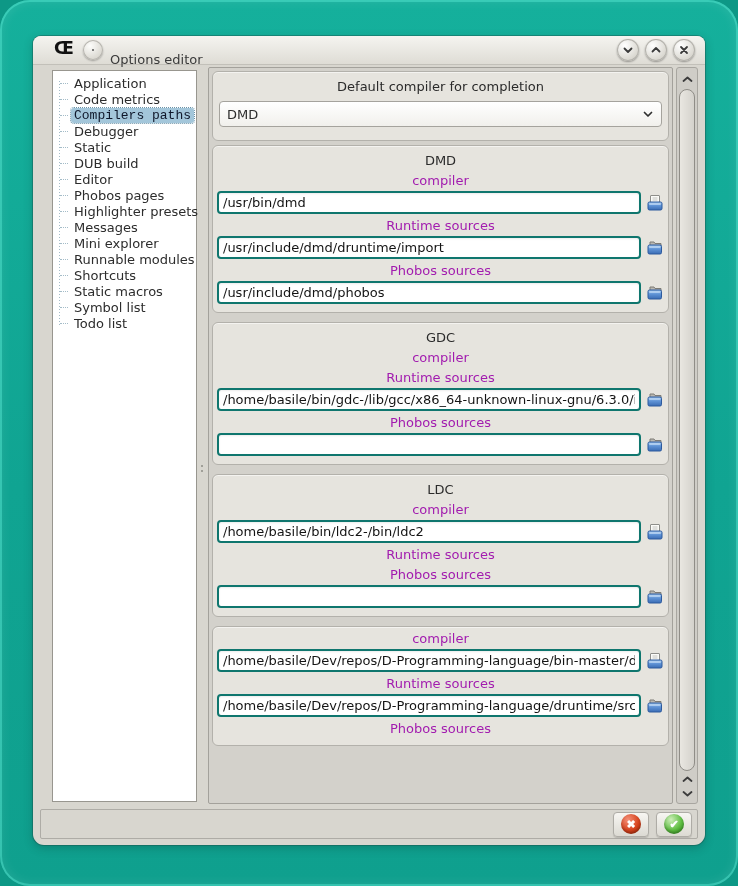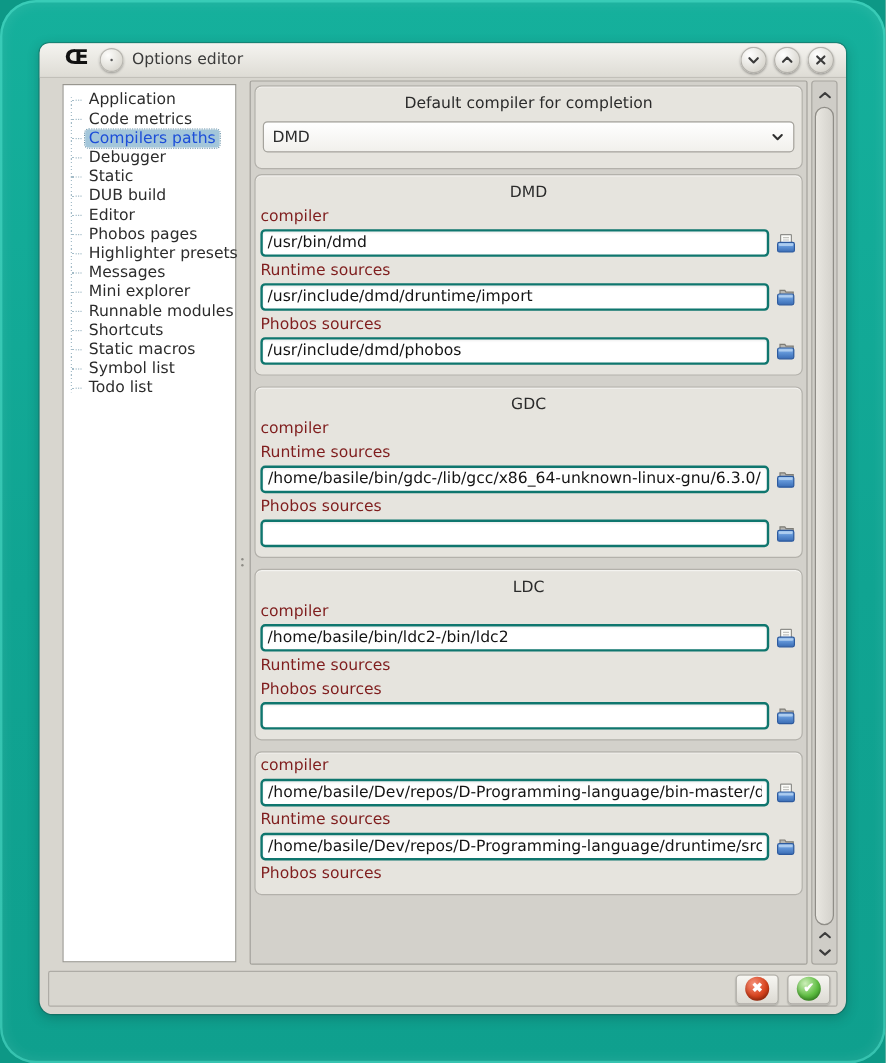--- a/index.html
+++ b/index.html
@@ -28,21 +28,21 @@
     background:linear-gradient(#f5f4f0,#dedcd5);
     border-bottom:1px solid #c2c0b9;
   }
   .app-logo { position:absolute; left:21px; top:2px; font-size:17px; font-weight:bold; color:#111; }
   .menu-btn {
     position:absolute; left:50px; top:4px; width:20px; height:20px; border-radius:50%;
     background:radial-gradient(circle at 35% 30%,#fdfdfb,#dddbd4 65%,#c9c7c0);
     box-shadow:0 1px 2px rgba(0,0,0,.3), inset 0 0 0 1px #b7b5af;
   }
   .menu-btn::after { content:""; position:absolute; left:9px; top:9px; width:2px; height:2px; border-radius:50%; background:#555; }
-  .title-text { position:absolute; left:77px; top:6px; color:#3a3a3a; }
+  .title-text { position:absolute; left:77px; top:16px; color:#3a3a3a; }
   .win-btn {
     position:absolute; top:3px; width:22px; height:22px; border-radius:50%;
     background:radial-gradient(circle at 35% 30%,#ffffff,#dcdad3 65%,#c6c4bd);
     box-shadow:0 1px 2px rgba(0,0,0,.35), inset 0 0 0 1px #b4b2ac;
     display:flex; align-items:center; justify-content:center;
   }
   .win-btn.minimize { right:66px; }
   .win-btn.maximize { right:38px; }
   .win-btn.close    { right:10px; }
 
@@ -53,21 +53,21 @@
   }
   .side-list { position:relative; margin:0; padding:4px 2px 0 4px; list-style:none; }
   .side-list::before {
     content:""; position:absolute; left:6px; top:10px; height:246px; width:1px;
     background-image:repeating-linear-gradient(180deg,#a4bcc8 0 1px,transparent 1px 3px);
   }
   .side-item { height:16px; line-height:15px; display:flex; align-items:center; white-space:nowrap; cursor:default; }
   .tree-dash { width:8px; height:0; border-top:1px dotted #a4bcc8; margin:0 3px 0 3px; flex:none; }
   .side-item .lbl { padding:0 3px; border-radius:3px; }
   .side-item.selected .lbl {
-    background:#a3c6da; outline:1px dotted #6b93a8; color:#1d4ed8;
+    background:#a3c6da; outline:1px dotted #6b93a8; color:#0f172a;font-family:Liberation Mono, monospace;
   }
 
   
   .splitter { position:absolute; left:164px; top:34px; width:11px; height:732px; cursor:col-resize; }
   .splitter::after {
     content:""; position:absolute; left:4px; top:395px; width:2px; height:2px; border-radius:50%;
     background:#8e8c86; box-shadow:0 5px 0 #8e8c86;
   }
 
   
@@ -76,21 +76,21 @@
     background:#d3d1cb; border:1px solid #a3a19b; border-radius:2px;
     box-sizing:border-box; overflow:hidden; padding:3px 3px 0 3px;
   }
   .group {
     background:#e6e4de; border:1px solid #b3b1ab; border-radius:6px;
     margin:0 0 9px 0; padding:2px 4px 6px 4px;
     box-shadow:inset 0 1px 0 rgba(255,255,255,.55);
   }
   .group.first { margin-bottom:4px; }
   .group-title { text-align:center; padding:5px 0 3px; color:#2b2b2b; }
-  .field-label { text-align:left; padding:2px 0 3px; color:#7f1d1d; }
+  .field-label { text-align:center; padding:2px 0 3px; color:#a21caf; }
   .field-row { display:flex; align-items:center; gap:5px; margin-bottom:2px; }
   input.path {
     flex:1; height:17px; border:2px solid #0f766e; border-radius:4px;
     background:#ffffff; padding:1px 4px; margin:0;
     font:13px "DejaVu Sans","Liberation Sans",sans-serif; color:#141414;
     box-shadow:inset 0 1px 2px rgba(0,0,0,.08); min-width:0;
   }
   .icon-btn { flex:none; width:18px; height:18px; padding:0; border:0; background:transparent; display:flex; cursor:pointer; }
 
   .combo {

